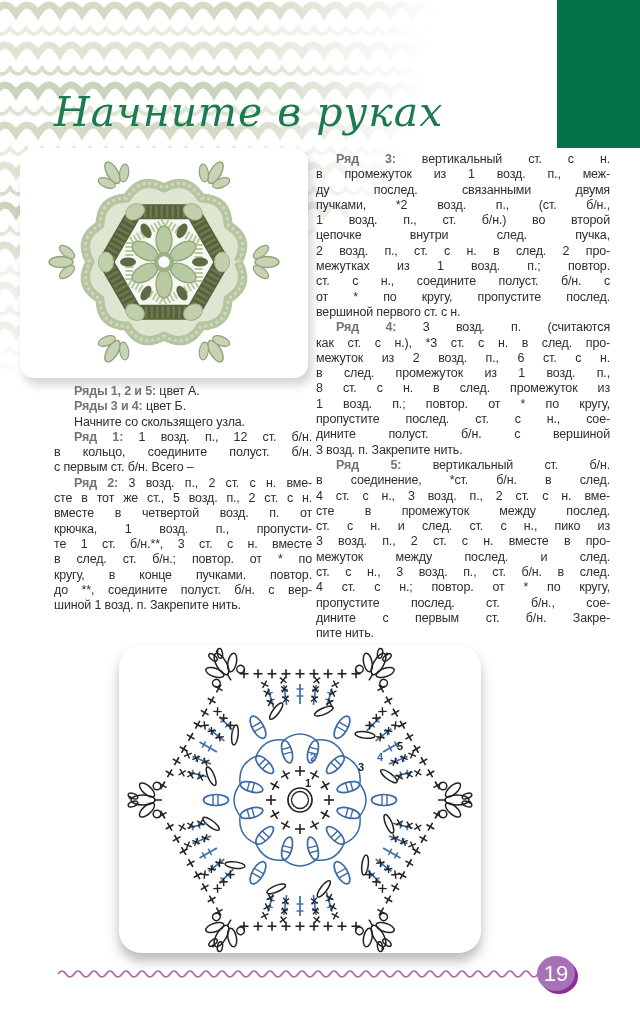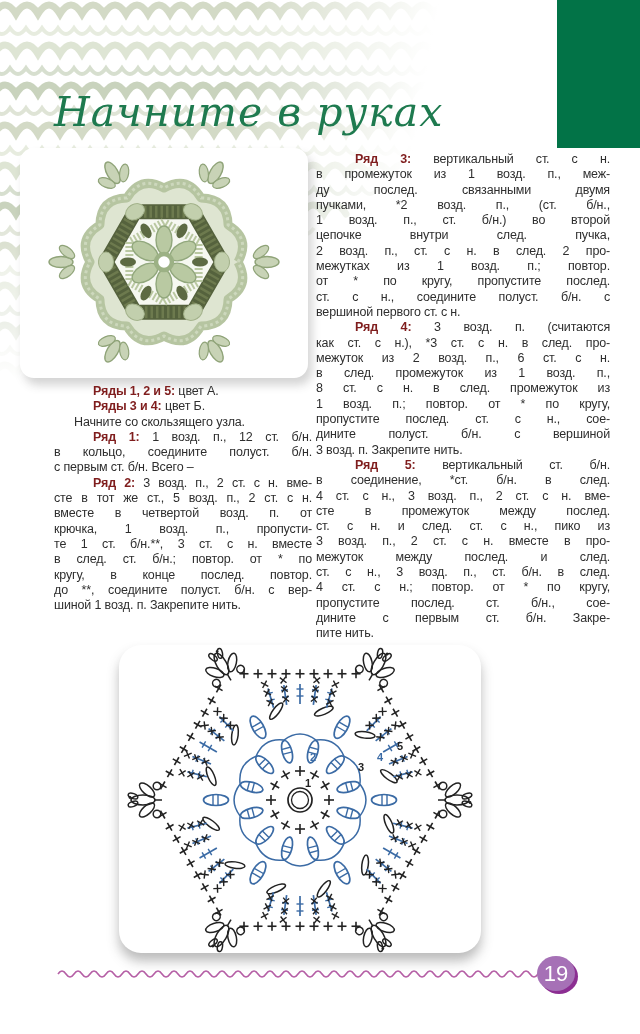--- a/index.html
+++ b/index.html
@@ -18,21 +18,21 @@
      box-shadow:4px 7px 10px rgba(60,60,60,.22);}
   .chart-card{left:119px;top:645px;width:362px;height:308px;border-radius:22px;
      box-shadow:0 8px 12px rgba(60,60,60,.35);}
   .card svg{display:block;width:100%;height:100%;}
   .col{position:absolute;font-size:12.5px;line-height:15.3px;letter-spacing:-0.15px;}
   .col-left{left:54px;top:384px;width:258px;}
   .col-right{left:316px;top:152px;width:294px;}
   .line{white-space:nowrap;text-align:justify;text-align-last:justify;}
   .para .line:last-child{text-align-last:left;}
   .line.first{text-indent:20px;}
-  .row-label{color:#7f1d1d;font-weight:bold;margin-left:19px;}
+  .row-label{color:#737373;font-weight:bold;}
   .wave{position:absolute;left:0;top:962px;width:600px;height:24px;}
   .page-badge{position:absolute;left:537px;top:956px;width:38px;height:35px;border-radius:50%;
      background:#a671b6;box-shadow:3px 3px 0 #8c2e92;color:#fff;font-size:22px;
      display:flex;align-items:center;justify-content:center;}
   .num-k{fill:#222;font:bold 11px "Liberation Sans",sans-serif;}
   .num-b{fill:#3b6ba5;font:bold 11px "Liberation Sans",sans-serif;}
 </style>
 </head>
 <body>
 
@@ -140,37 +140,37 @@
       <div class="line">в кольцо, соедините полуст. б/н.</div>
       <div class="line">с первым ст. б/н. Всего –</div>
     </div>
     <div class="para">
       <div class="line first"><span class="row-label">Ряд 2:</span> 3 возд. п., 2 ст. с н. вме-</div>
       <div class="line">сте в тот же ст., 5 возд. п., 2 ст. с н.</div>
       <div class="line">вместе в четвертой возд. п. от</div>
       <div class="line">крючка, 1 возд. п., пропусти-</div>
       <div class="line">те 1 ст. б/н.**, 3 ст. с н. вместе</div>
       <div class="line">в след. ст. б/н.; повтор. от * по</div>
-      <div class="line">кругу, в конце послед. повтор.</div>
+      <div class="line">кругу, в конце пучками. повтор.</div>
       <div class="line">до **, соедините полуст. б/н. с вер-</div>
       <div class="line">шиной 1 возд. п. Закрепите нить.</div>
     </div>
   </div>
 <div class="col col-right para-host">
     <div class="para">
       <div class="line first"><span class="row-label">Ряд 3:</span> вертикальный ст. с н.</div>
       <div class="line">в промежуток из 1 возд. п., меж-</div>
       <div class="line">ду послед. связанными двумя</div>
       <div class="line">пучками, *2 возд. п., (ст. б/н.,</div>
       <div class="line">1 возд. п., ст. б/н.) во второй</div>
       <div class="line">цепочке внутри след. пучка,</div>
       <div class="line">2 возд. п., ст. с н. в след. 2 про-</div>
       <div class="line">межутках из 1 возд. п.; повтор.</div>
+      <div class="line">ст. с н., соедините полуст. б/н. с</div>
       <div class="line">от * по кругу, пропустите послед.</div>
-      <div class="line">ст. с н., соедините полуст. б/н. с</div>
       <div class="line">вершиной первого ст. с н.</div>
     </div>
     <div class="para">
       <div class="line first"><span class="row-label">Ряд 4:</span> 3 возд. п. (считаются</div>
       <div class="line">как ст. с н.), *3 ст. с н. в след. про-</div>
       <div class="line">межуток из 2 возд. п., 6 ст. с н.</div>
       <div class="line">в след. промежуток из 1 возд. п.,</div>
       <div class="line">8 ст. с н. в след. промежуток из</div>
       <div class="line">1 возд. п.; повтор. от * по кругу,</div>
       <div class="line">пропустите послед. ст. с н., сое-</div>

